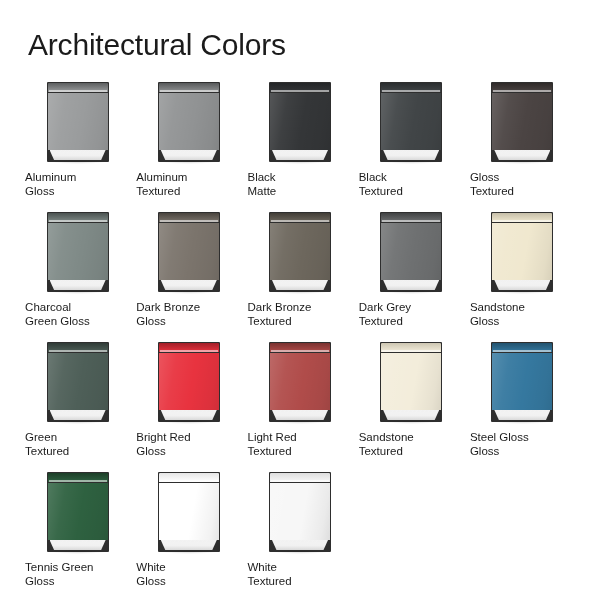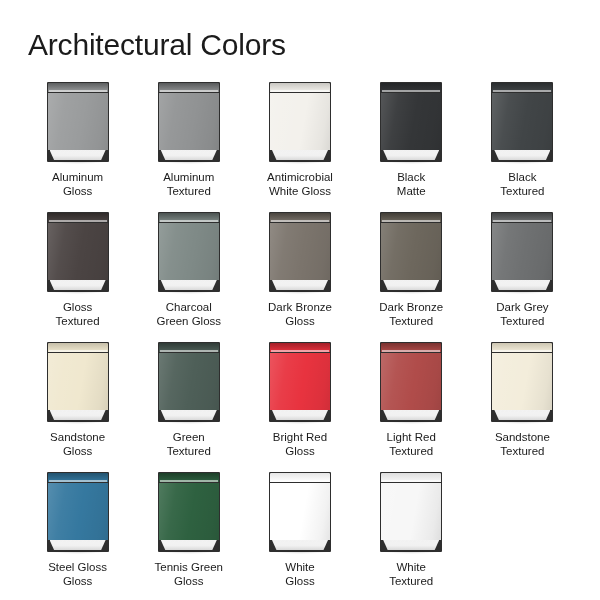--- a/index.html
+++ b/index.html
@@ -127,21 +127,21 @@
     position: absolute;
     left: 4px;
     bottom: -2px;
     width: 54px;
     height: 4px;
     border-radius: 50%;
     background: radial-gradient(ellipse at center, rgba(0,0,0,0.12) 0%, rgba(0,0,0,0) 72%);
   }
   .label {
     margin-top: 9px;
-    text-align: center;
+    text-align: left;
     font-size: 11.5px;
     line-height: 13.5px;
     color: #1b1b1b;
     font-family: "Liberation Sans", sans-serif;
     width: 105px;
   }
 </style>
 </head>
 <body>
 
@@ -178,36 +178,20 @@
           <div class="sw-shadow"></div>
         </div>
         <div class="label">
           <div>Aluminum</div>
           <div>Textured</div>
         </div>
       </div>
       <div class="cell">
         <div class="swatch">
           <div class="sw-frame" style="background: rgb(46, 46, 46);"></div>
-          <div class="sw-top" style="background: linear-gradient(rgb(201, 199, 194) 0%, rgb(243, 241, 236) 100%);"></div>
-          <div class="sw-reveal"></div>
-          <div class="sw-body" style="background: rgb(243, 241, 236);"></div>
-          <div class="sw-gloss"></div>
-          <div class="sw-base"></div>
-          <div class="sw-base-shade"></div>
-          <div class="sw-shadow"></div>
-        </div>
-        <div class="label">
-          <div>Antimicrobial</div>
-          <div>White Gloss</div>
-        </div>
-      </div>
-      <div class="cell">
-        <div class="swatch">
-          <div class="sw-frame" style="background: rgb(46, 46, 46);"></div>
           <div class="sw-top" style="background: linear-gradient(rgb(36, 38, 40) 0%, rgb(52, 54, 56) 100%);"></div>
           <div class="sw-reveal"></div>
           <div class="sw-body" style="background: rgb(52, 54, 56);"></div>
           <div class="sw-gloss"></div>
           <div class="sw-base"></div>
           <div class="sw-base-shade"></div>
           <div class="sw-shadow"></div>
         </div>
         <div class="label">
           <div>Black</div>

